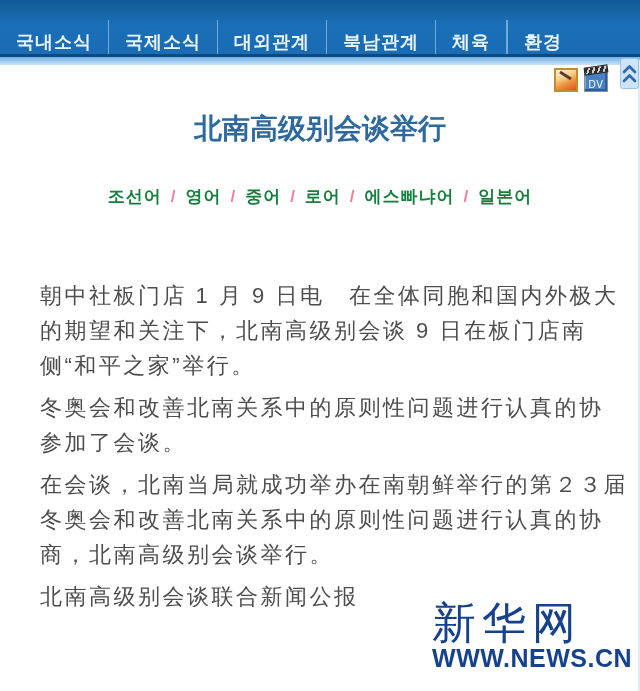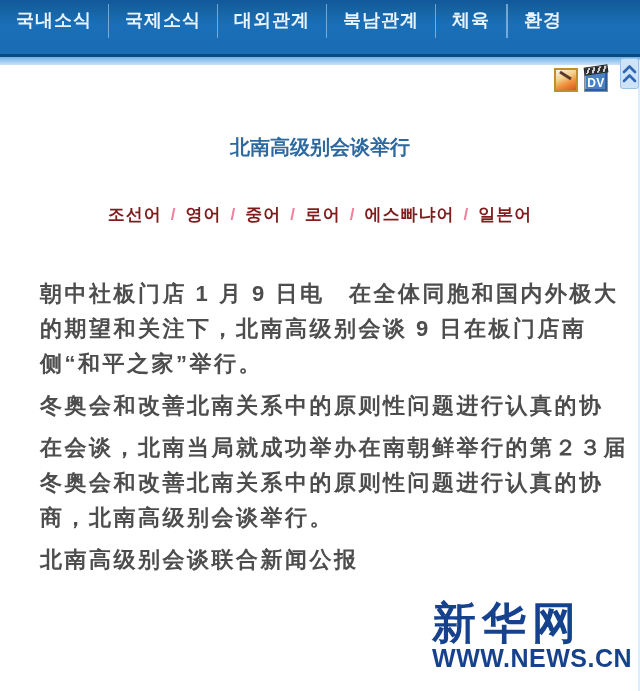--- a/index.html
+++ b/index.html
@@ -15,21 +15,21 @@
     overflow: hidden;
   }
 
   
   .topnav {
     position: relative;
     height: 57px;
     background: linear-gradient(#11589a 0%, #15619f 14%, #1a6fb8 45%, #1a6cb3 100%);
     border-bottom: 3px solid #0b4a80;
     display: flex;
-    align-items: flex-start;
+    align-items: flex-end;
     overflow: hidden;
     white-space: nowrap;
     font-family: Liberation Serif, serif;
   }
   .nav-item {
     color: #e9f3fc;
     font-size: 18px;
     font-weight: 700;
     letter-spacing: 1px;
     padding: 0 16px;
@@ -99,22 +99,22 @@
     width: 24px; height: 8px;
     background: repeating-linear-gradient(115deg, #2c2c2c 0 3px, #cfcfcf 3px 5px);
     transform: rotate(-8deg);
     border: 1px solid #222;
   }
   .dv-icon .dv-label {
     position: absolute;
     left: 0; right: 0; bottom: 1px;
     text-align: center;
     color: #ffffff;
-    font-size: 12px;
-    font-weight: 700;
+    font-size: 10px;
+    font-weight: 400;
     letter-spacing: 0.5px;
   }
   .scroll-top-button {
     position: absolute;
     top: 58px;
     right: 1px;
     width: 19px;
     height: 31px;
     background: #cde3f7;
     border: 1px solid #9cc2e7;
@@ -122,70 +122,70 @@
     cursor: pointer;
     display: flex;
     align-items: center;
     justify-content: center;
     padding: 0;
   }
 
   
   .article { position: relative; }
   .article-title {
-    margin-top: 32px;
+    margin-top: 14px;
     text-align: center;
-    font-size: 20px;
+    font-size: 28px;
     font-weight: 700;
     color: #2d689e;
     letter-spacing: 0;
     line-height: 40px;
   }
   .langbar {
     margin-top: 36px;
     text-align: center;
     font-size: 17px;
     font-weight: 700;
     color: #f0809c;
     letter-spacing: 1px;
   }
   .lang-link {
-    color: #7f1d1d;
+    color: #15803d;
     text-decoration: none;
     cursor: pointer;
   }
   .slash { margin: 0 9px; }
 
   .body-text {
-    margin-top: 50px;
+    margin-top: 70px;
     padding-left: 40px;
     color: #4d4d4d;
     font-size: 22px;
     letter-spacing: 2.5px;
-    font-weight: 700;
+    font-weight: 400;
   }
   .body-text p { margin: 0 0 7px 0; }
   .text-line {
     display: block;
     line-height: 35px;
     white-space: nowrap;
   }
 
   
   .xinhua-logo {
     position: absolute;
     top: 599px;
     right: 8px;
     text-align: left;
     color: #16418c;
     pointer-events: none;
   }
   .logo-cn {
     font-size: 44px;
-    font-weight: 700;
+    font-weight: 400;
     letter-spacing: 6px;
     line-height: 48px;
     white-space: nowrap;
   }
   .logo-url {
     font-size: 25px;
     font-weight: 700;
     letter-spacing: 0.5px;
     line-height: 22px;
     white-space: nowrap;
@@ -239,20 +239,21 @@
     </div>
 
     <div class="body-text">
       <p>
         <span class="text-line">朝中社板门店 1 月 9 日电　在全体同胞和国内外极大</span>
         <span class="text-line">的期望和关注下，北南高级别会谈 9 日在板门店南</span>
         <span class="text-line">侧“和平之家”举行。</span>
       </p>
       <p>
         <span class="text-line">冬奥会和改善北南关系中的原则性问题进行认真的协</span>
+        <span class="text-line">参加了会谈。</span>
       </p>
       <p>
         <span class="text-line">在会谈，北南当局就成功举办在南朝鲜举行的第２３届</span>
         <span class="text-line">冬奥会和改善北南关系中的原则性问题进行认真的协</span>
         <span class="text-line">商，北南高级别会谈举行。</span>
       </p>
       <p>
         <span class="text-line">北南高级别会谈联合新闻公报</span>
       </p>
     </div>

